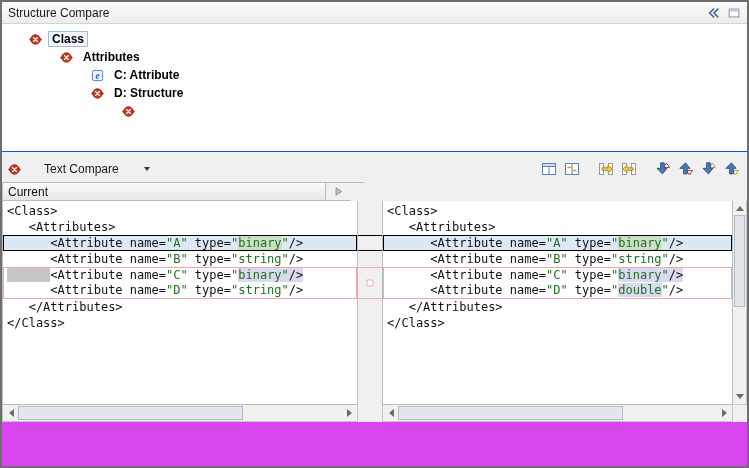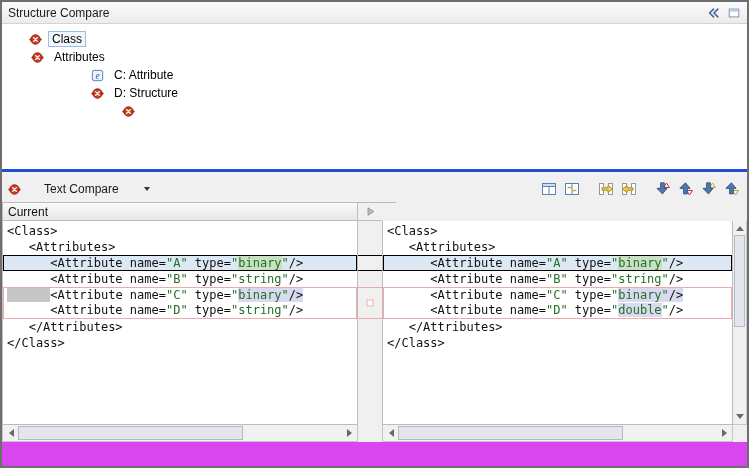--- a/index.html
+++ b/index.html
@@ -4,42 +4,42 @@
 <style>
   html,body{margin:0;padding:0;background:#fff;font-family:"Liberation Sans",sans-serif;}
   .window{width:749px;height:468px;box-sizing:border-box;border:2px solid #6e6e6e;background:#d946ef;overflow:hidden;}
 
   
   .panel-header{height:22px;display:flex;align-items:center;justify-content:space-between;
     padding:0 6px;background:linear-gradient(#fbfbfb,#ececec);border-bottom:1px solid #d4d4d4;
     font-size:12px;color:#1a1a1a;box-sizing:border-box;}
   .header-icons{display:flex;align-items:center;gap:6px;}
   .icon{display:inline-flex;align-items:center;justify-content:center;}
-  .tree{height:148px;background:#fff;border-bottom:3px solid #1d4ed8;box-sizing:border-box;
-    padding-top:6px;overflow:hidden;}
+  .tree{height:128px;background:#fff;border-bottom:1px solid #1d4ed8;box-sizing:border-box;
+    padding-top:6px;overflow:hidden;font-weight:bold;}
   .tree-row{height:18px;display:flex;align-items:center;gap:5px;font-size:12px;color:#000;}
   .tree-label{padding:0 3px;border:1px solid transparent;white-space:pre;}
   .tree-label.selected{border-color:#9ebbe3;background:#f2f7fd;}
   .sash{height:4px;background:#f0f0f0;}
 
   
   .text-panel{height:266px;background:#f0f0f0;}
   .tc-header{height:26px;display:flex;align-items:center;justify-content:space-between;
     padding:0 5px;box-sizing:border-box;}
   .tc-left{display:flex;align-items:center;gap:22px;font-size:12px;color:#1a1a1a;}
   .caret{width:0;height:0;border-left:3.5px solid transparent;border-right:3.5px solid transparent;
     border-top:4px solid #333;display:inline-block;margin-left:3px;}
   .tc-toolbar{display:flex;align-items:center;gap:2px;}
   .tbtn{width:21px;height:20px;display:flex;align-items:center;justify-content:center;border-radius:2px;}
   .tb-gap{width:9px;}
 
   .pane-headers{display:flex;height:19px;}
   .ph{box-sizing:border-box;border:1px solid #bcbcbc;background:linear-gradient(#fafafa,#e7e7e7);
     font-size:12px;color:#111;display:flex;align-items:center;padding:0 5px;}
-  .ph.left{width:356px;}
+  .ph.left{width:324px;}
   .ph.right{width:351px;border-left:none;}
   .ph-center{width:24px;display:flex;align-items:center;justify-content:center;background:#f0f0f0;
     border-top:1px solid #bcbcbc;border-bottom:1px solid #bcbcbc;box-sizing:border-box;}
   .ph-corner{width:14px;background:#f0f0f0;border-top:1px solid #bcbcbc;box-sizing:border-box;}
 
   .panes{display:flex;height:204px;}
   .code{box-sizing:border-box;background:#fff;border:1px solid #bcbcbc;border-top:none;
     overflow:hidden;font-family:"DejaVu Sans Mono","Liberation Mono",monospace;font-size:12px;
     padding-top:2px;color:#111;}
   .left-code{width:356px;}
@@ -109,21 +109,21 @@
           <span class="icon">
             <svg width="15" height="15" viewBox="0 0 16 16">
               <polygon points="1,8 5,5 5,11" fill="#c0321c"></polygon>
               <polygon points="15,8 11,5 11,11" fill="#c0321c"></polygon>
               <circle cx="8" cy="8" r="5" fill="#cd3a20" stroke="#8c2110"></circle>
               <path d="M6 6 L10 10 M10 6 L6 10" stroke="#fff" stroke-width="1.5" stroke-linecap="round"></path>
             </svg>
           </span>
           <span class="tree-label selected">Class</span>
         </div>
-        <div class="tree-row" style="padding-left: 28px;">
+        <div class="tree-row" style="padding-left: 57px;">
           <span class="icon">
             <svg width="15" height="15" viewBox="0 0 16 16">
               <polygon points="1,8 5,5 5,11" fill="#c0321c"></polygon>
               <polygon points="15,8 11,5 11,11" fill="#c0321c"></polygon>
               <circle cx="8" cy="8" r="5" fill="#cd3a20" stroke="#8c2110"></circle>
               <path d="M6 6 L10 10 M10 6 L6 10" stroke="#fff" stroke-width="1.5" stroke-linecap="round"></path>
             </svg>
           </span>
           <span class="tree-label">Attributes</span>
         </div>

